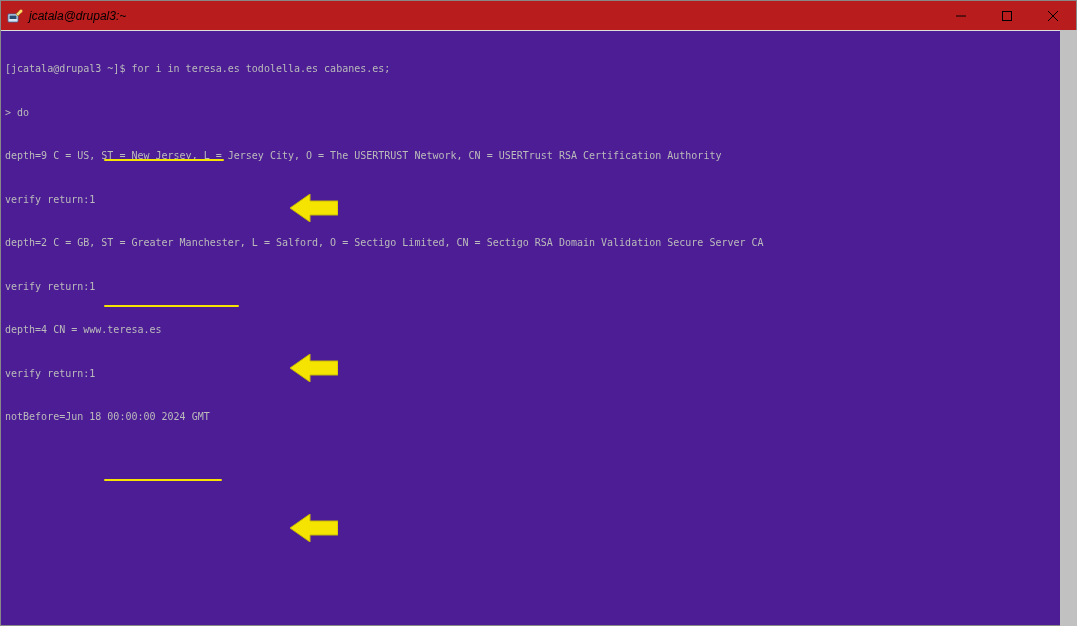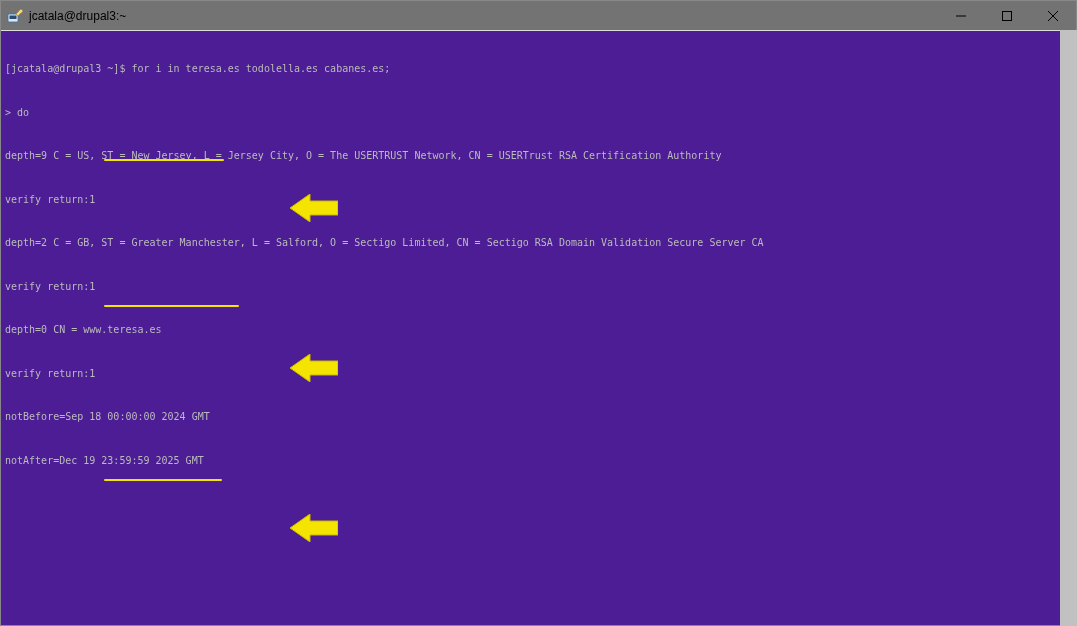--- a/index.html
+++ b/index.html
@@ -18,25 +18,26 @@
     .window {
       width: 1077px;
       height: 626px;
       border: 1px solid #888;
       display: flex;
       flex-direction: column;
       background: #fff;
     }
     .titlebar {
       height: 30px;
-      background: #737373;
+      background: #b91c1c;
       display: flex;
       align-items: center;
       padding-left: 6px;
       border-bottom: 1px solid #ddd;
+      font-style: italic;
     }
     .titlebar-icon {
       width: 16px;
       height: 16px;
       margin-right: 6px;
     }
     .titlebar-title {
       font-family: "Segoe UI", Tahoma, sans-serif;
       font-size: 12px;
       color: #000;
@@ -137,24 +138,23 @@
     </div>
   </div>
 
   <div class="terminal">
     <span class="line">[jcatala@drupal3 ~]$ for i in teresa.es todolella.es cabanes.es;</span>
     <span class="line">&gt; do</span>
     <span class="line">depth=9 C = US, ST = New Jersey, L = Jersey City, O = The USERTRUST Network, CN = USERTrust RSA Certification Authority</span>
     <span class="line">verify return:1</span>
     <span class="line">depth=2 C = GB, ST = Greater Manchester, L = Salford, O = Sectigo Limited, CN = Sectigo RSA Domain Validation Secure Server CA</span>
     <span class="line">verify return:1</span>
-    <span class="line">depth=0 CN = www.teresa.es</span>
+    <span class="line">depth=4 CN = www.teresa.es</span>
     <span class="line">verify return:1</span>
-    <span class="line">notBefore=Sep 18 00:00:00 2024 GMT</span>
-    <span class="line">notAfter=Dec 19 23:59:59 2025 GMT</span>
+    <span class="line">notBefore=Jun 18 00:00:00 2024 GMT</span>
     
     
     
     
     
     
     
     
     
     

